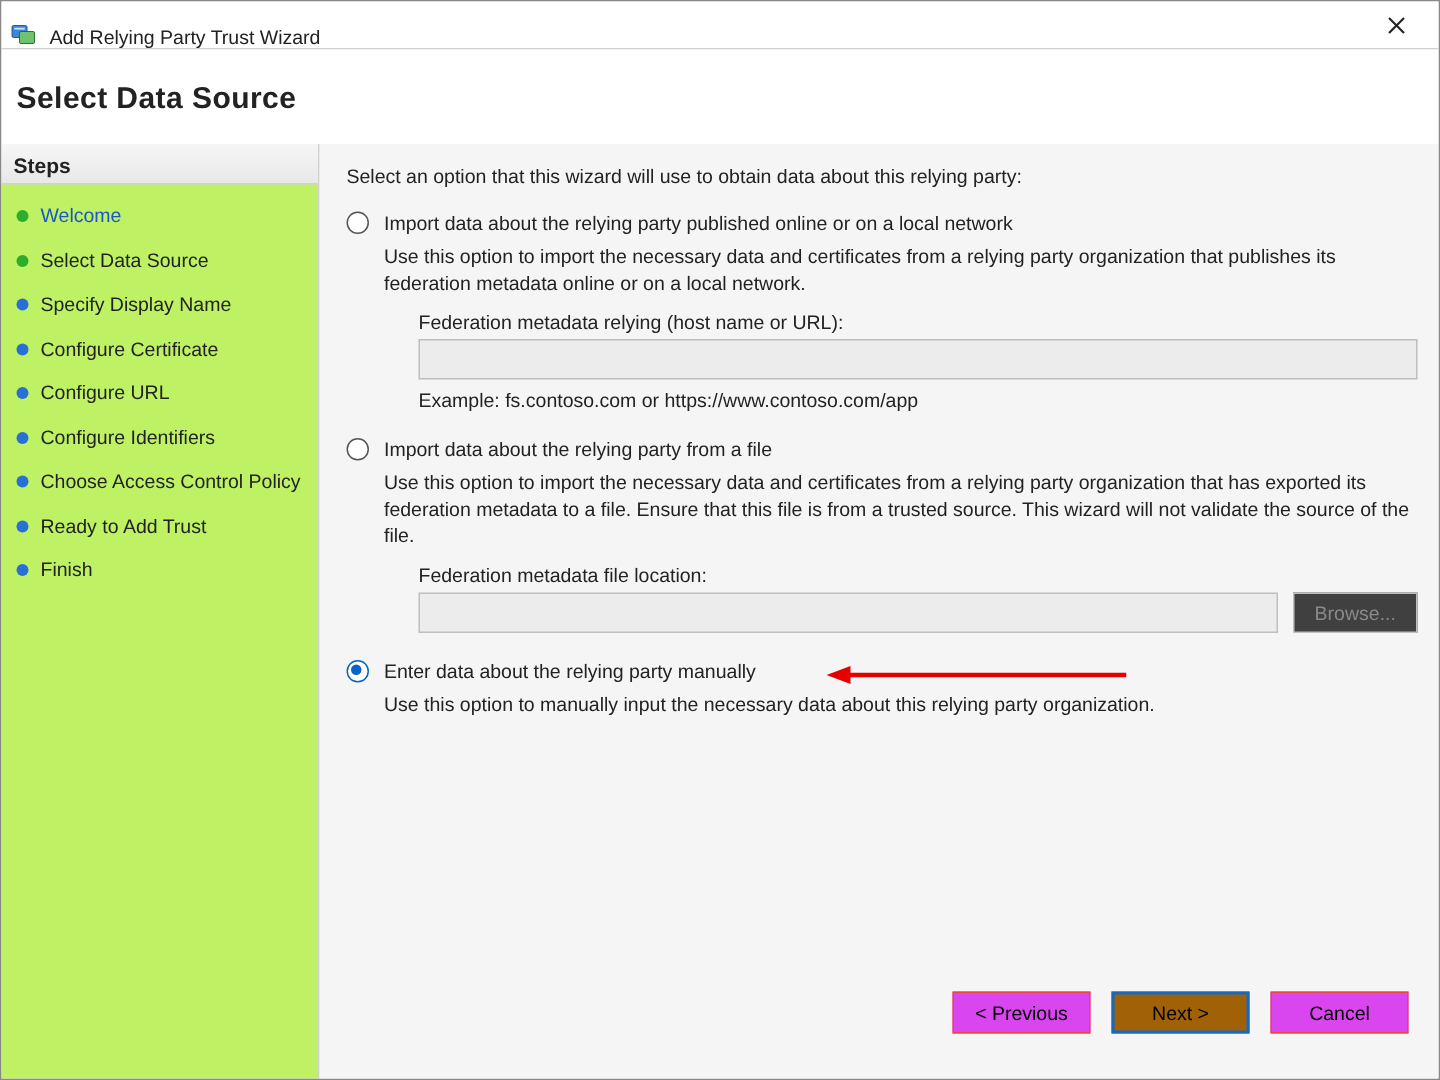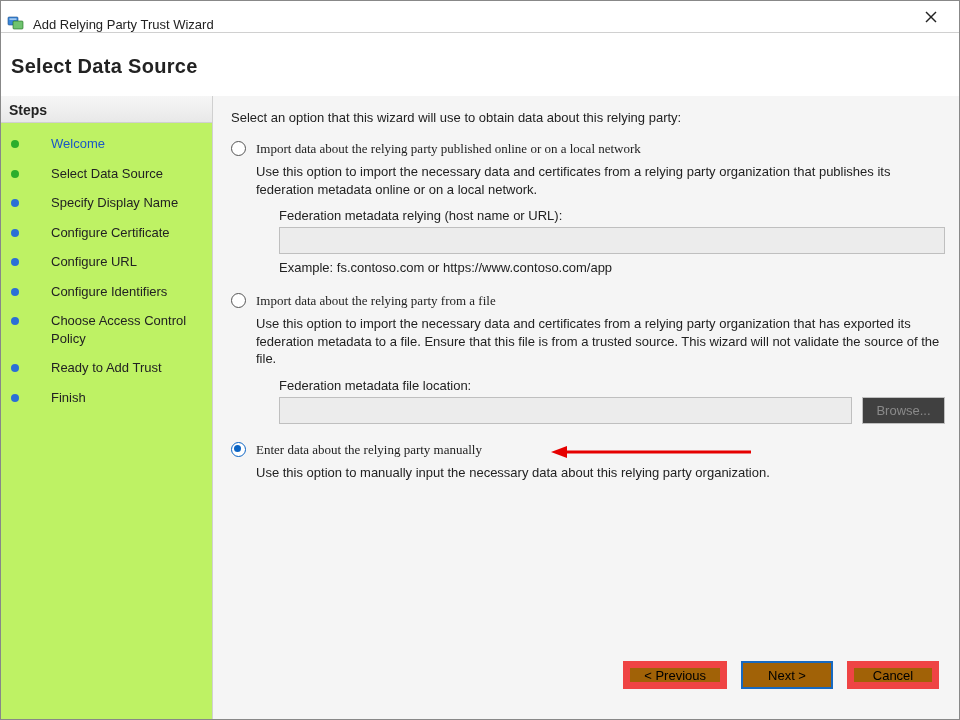--- a/index.html
+++ b/index.html
@@ -91,38 +91,37 @@
   }
   .step-dot {
     width: 8px;
     height: 8px;
     border-radius: 50%;
     margin-top: 5px;
     flex: none;
   }
   .dot-green { background: #2cae2c; }
   .dot-blue  { background: #2a6fd6; }
-  .step-label { color: #1a57c5; margin-left: 24px; }
+  .step-label { color: #1a57c5; }
   .step-label.black { color: #222; }
   .content-pane {
     flex: 1;
     padding: 10px 14px 26px 18px;
     background: #f5f5f5;
     display: flex;
     flex-direction: column;
     min-height: 0;
   }
   .intro { margin: 4px 0 16px 0; color: #222; }
   .option-block { margin-bottom: 18px; }
   .radio-row {
     display: flex;
     align-items: flex-start;
     gap: 10px;
     margin-bottom: 6px;
-    font-family: Liberation Serif, serif;
   }
   .radio {
     width: 15px;
     height: 15px;
     border: 1.6px solid #555;
     border-radius: 50%;
     background: #fff;
     flex: none;
     position: relative;
     cursor: pointer;
@@ -175,22 +174,22 @@
   .btn-bar {
     display: flex;
     justify-content: flex-end;
     gap: 14px;
     padding: 16px 6px 4px 0;
     margin-top: auto;
   }
   .wz-btn {
     min-width: 92px;
     height: 28px;
-    border: 7px solid #ef4444;
-    background: #a16207;
+    border: 1px solid #ef4444;
+    background: #d946ef;
     font-family: inherit;
     font-size: 13px;
     cursor: pointer;
     padding: 0 14px;
   }
   .wz-btn.default {
     border: 2px solid #1669c1;
     background: #a16207;
   }
   .arrow-annot {

